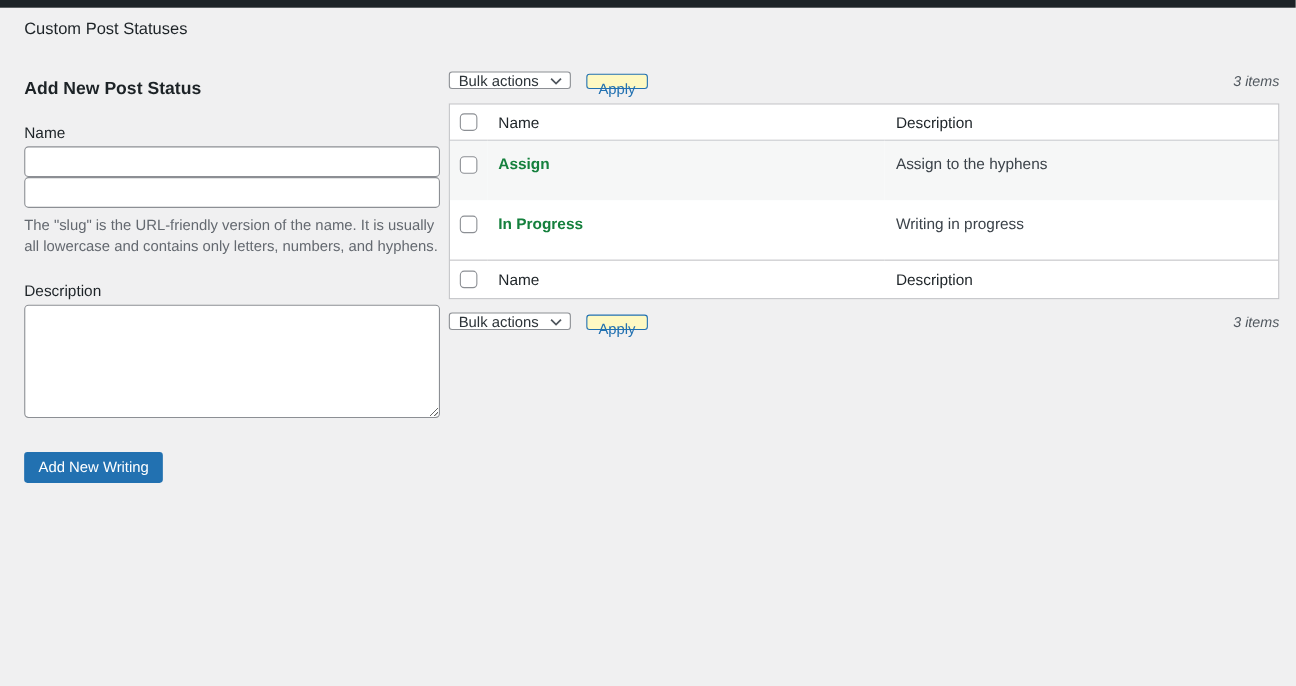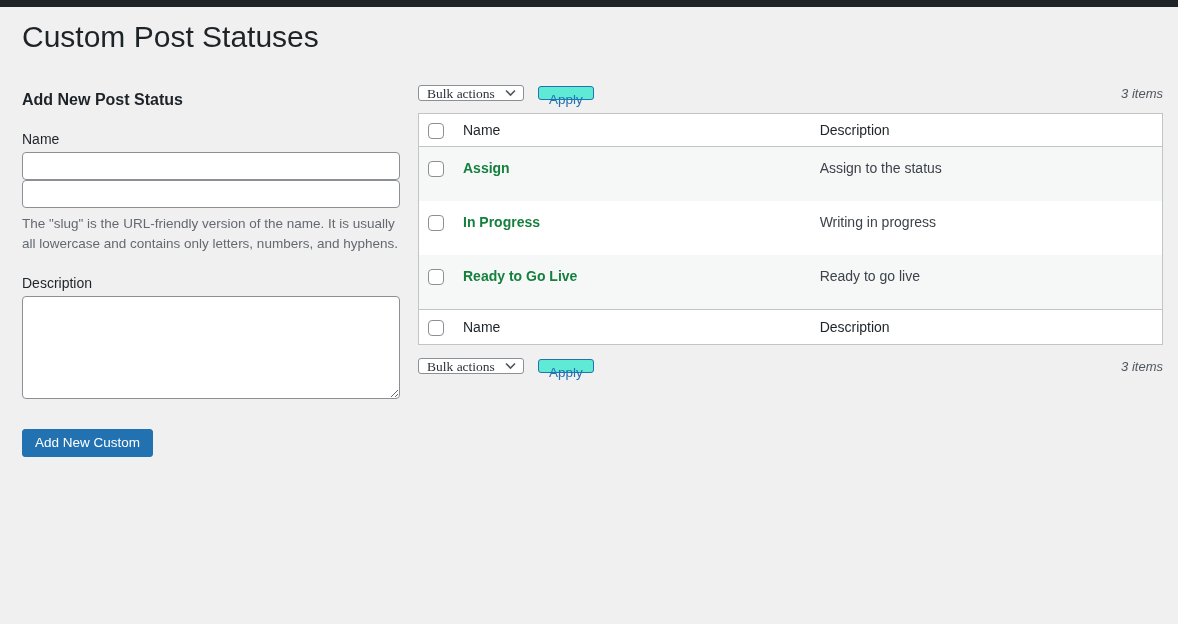--- a/index.html
+++ b/index.html
@@ -12,34 +12,34 @@
     overflow: hidden;
   }
   .topbar {
     height: 7px;
     background: #1d2327;
     width: 100%;
   }
   .wrap { padding: 0 15px 0 22px; }
 
   h1.page-title {
-    font-size: 30px;
+    font-size: 15px;
     font-weight: 400;
     margin: 0;
     padding: 10px 0 2px;
     line-height: 1.3;
     color: #1d2327;
   }
   p.subtitle {
     margin: 7px 0 0;
     font-size: 14px;
     color: #3c434a;
   }
 
-  .columns { display: flex; gap: 18px; margin-top: 26px; align-items: flex-start; }
+  .columns { display: flex; gap: 8px; margin-top: 26px; align-items: flex-start; }
   .col-left { width: 378px; flex: none; }
   .col-right { flex: 1; min-width: 0; }
 
   h3.form-heading {
     font-size: 16px;
     font-weight: 700;
     margin: 7px 0 0;
     color: #1d2327;
   }
   .form-field label {
@@ -96,35 +96,35 @@
   .tablenav.bottom { margin-top: 12px; }
   .select-wrap { position: relative; display: inline-block; }
   .select-wrap select {
     appearance: none;
     -webkit-appearance: none;
     height: 16px;
     border: 1px solid #8c8f94;
     border-radius: 3px;
     background: #fff;
     font-size: 13.5px;
-    font-family: Liberation Serif, serif;
+    font-family: Liberation Sans, sans-serif;
     color: #2c3338;
     padding: 0 28px 0 8px;
     cursor: pointer;
   }
   .select-wrap .chevron {
     position: absolute;
     right: 8px; top: 50%;
     transform: translateY(-50%);
     pointer-events: none;
     display: flex;
   }
   .btn-secondary {
     margin-left: 14px;
-    background: #5eead4;
+    background: #fef9c3;
     border: 1px solid #2271b1;
     border-radius: 3px;
     color: #2271b1;
     font-size: 13.5px;
     font-family: inherit;
     height: 14px;
     line-height: 26px;
     padding: 0 10px;
     cursor: pointer;
   }
@@ -205,21 +205,21 @@
       <div class="form-field">
         <input type="text" value="" style="">
         <p class="help">The "slug" is the URL-friendly version of the name. It is usually all lowercase and contains only letters, numbers, and hyphens.</p>
       </div>
 
       <div class="form-field">
         <label>Description</label>
         <textarea style=""></textarea>
       </div>
 
-      <button class="btn-primary">Add New Custom</button>
+      <button class="btn-primary">Add New Writing</button>
     </div>
 
     <div class="col-right">
 
       <div class="tablenav top">
         <span class="select-wrap">
           <select>
             <option>Bulk actions</option>
           </select>
           <span class="chevron">
@@ -242,31 +242,26 @@
           <tr>
             <th class="check-col"><input type="checkbox" style=""></th>
             <th>Name</th>
             <th>Description</th>
           </tr>
         </thead>
         <tbody>
           <tr>
             <td class="check-col"><input type="checkbox" style=""></td>
             <td><a class="row-title">Assign</a></td>
-            <td>Assign to the status</td>
+            <td>Assign to the hyphens</td>
           </tr>
           <tr>
             <td class="check-col"><input type="checkbox" style=""></td>
             <td><a class="row-title">In Progress</a></td>
             <td>Writing in progress</td>
-          </tr>
-          <tr>
-            <td class="check-col"><input type="checkbox" style=""></td>
-            <td><a class="row-title">Ready to Go Live</a></td>
-            <td>Ready to go live</td>
           </tr>
         </tbody>
         <tfoot>
           <tr>
             <th class="check-col"><input type="checkbox" style=""></th>
             <th>Name</th>
             <th>Description</th>
           </tr>
         </tfoot>
       </table>

